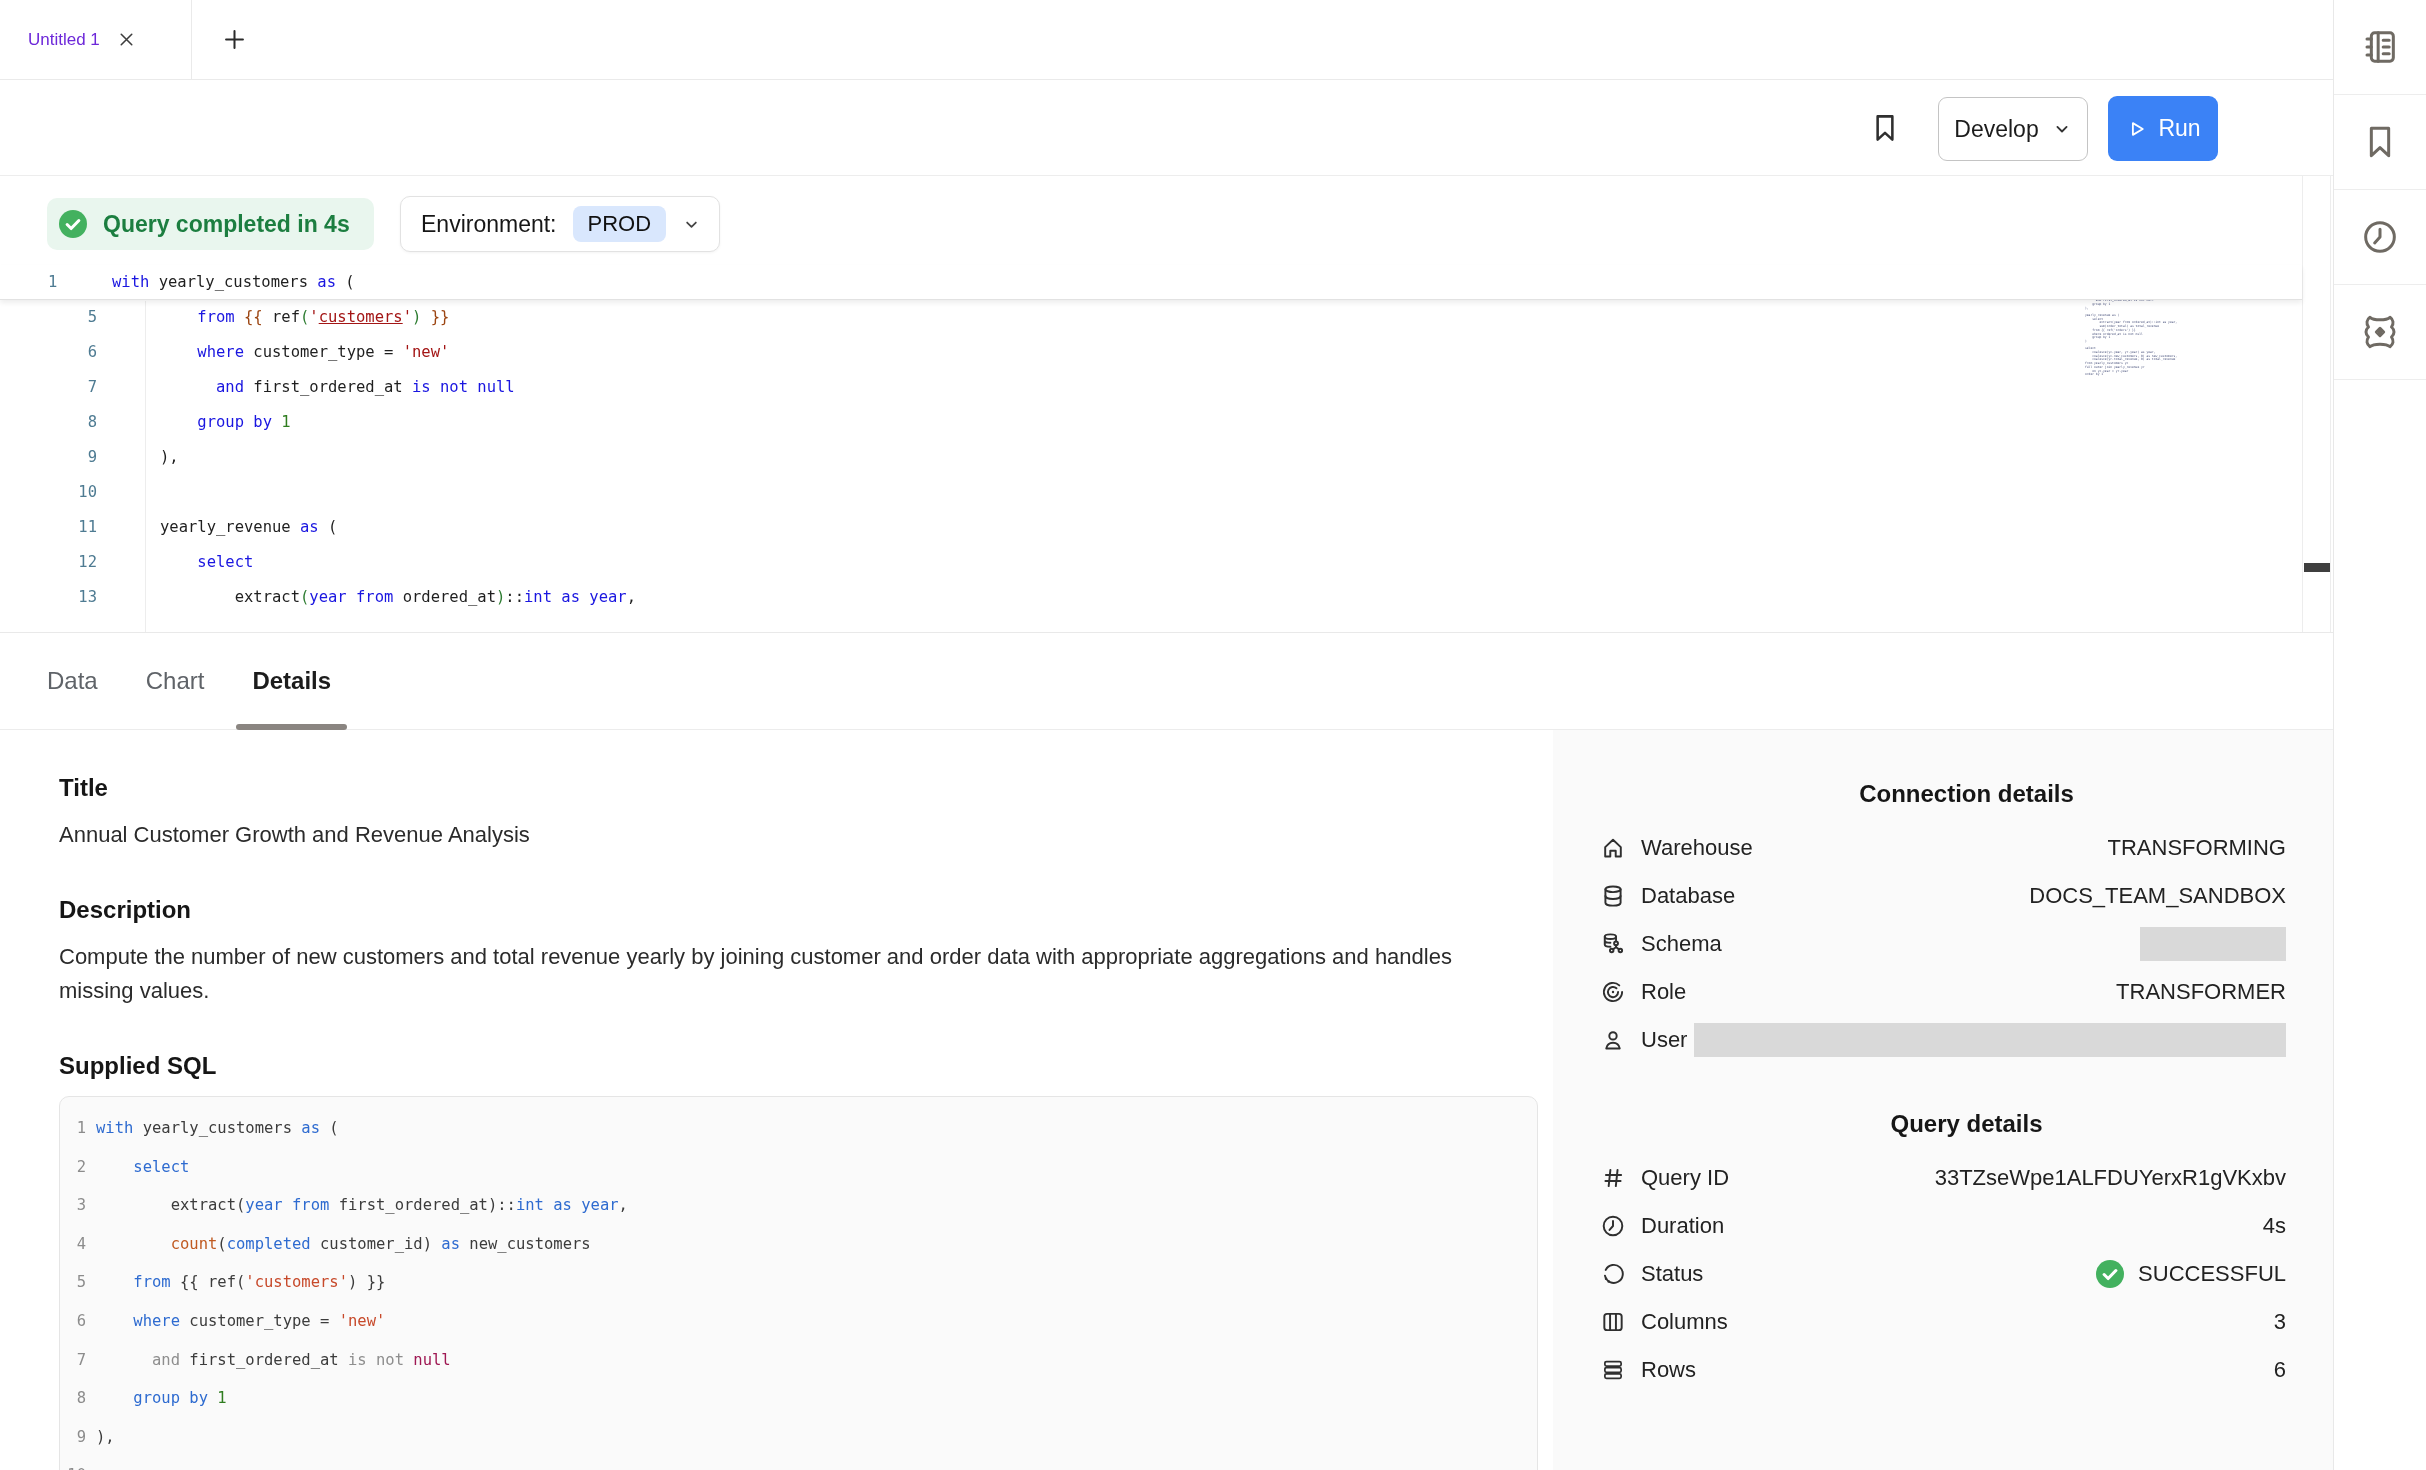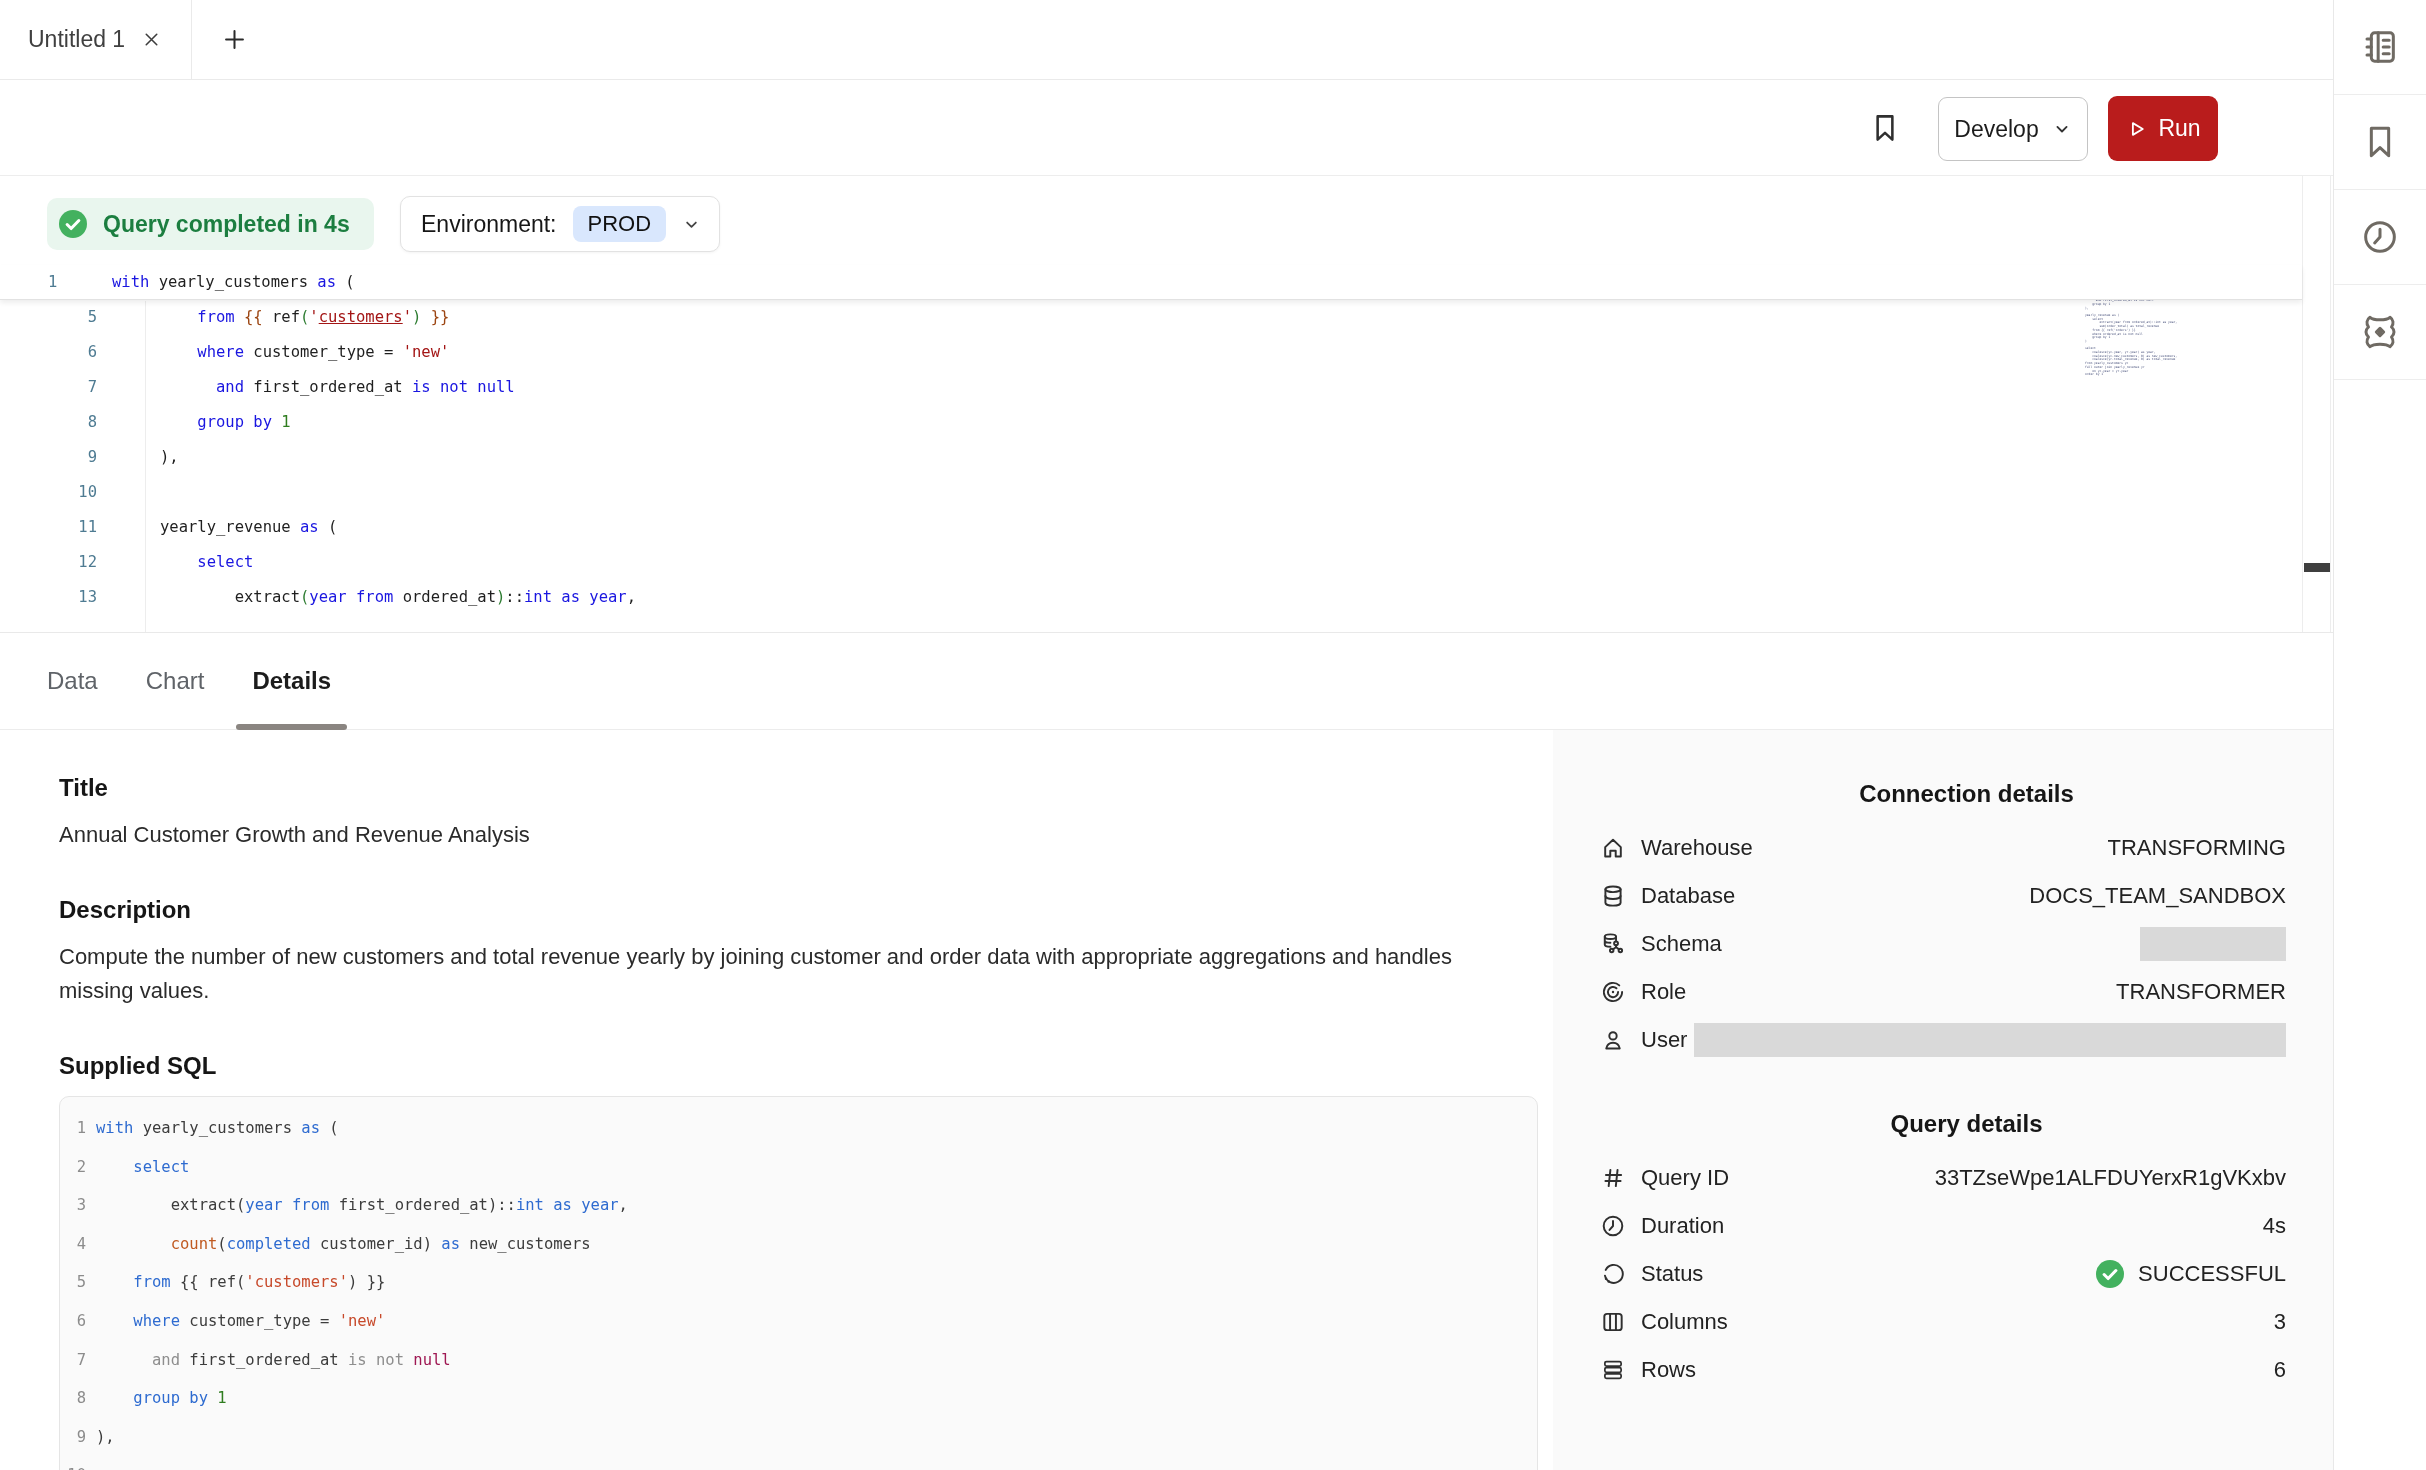--- a/index.html
+++ b/index.html
@@ -9,34 +9,34 @@
 
   
   .sidebar { position:absolute; right:0; top:0; width:93px; height:100%; background:#fff; border-left:1px solid #e8e8e8; }
   .side-cell { height:95px; border-bottom:1px solid #ededed; display:flex; align-items:center; justify-content:center; color:#6f6a63; cursor:pointer; }
   .side-cell .icon40 { width:40px; height:40px; display:block; }
   .icon40 svg, .icon26 svg, .icon22 svg, .icon34 svg { width:100%; height:100%; display:block; }
 
   
   .tabbar { position:absolute; left:0; top:0; width:2333px; height:80px; border-bottom:1px solid #eaeaea; display:flex; align-items:stretch; background:#fff; }
   .file-tab { width:192px; border-right:1px solid #eaeaea; display:flex; align-items:center; padding:0 18px 0 28px; gap:16px; cursor:pointer; }
-  .file-tab-label { color:#404040; font-size:23px; white-space:nowrap; }
+  .file-tab-label { color:#6d28d9; font-size:17px; white-space:nowrap; }
   .tab-close { width:21px; height:21px; color:#3d3d3d; flex:none; }
   .tab-close svg { width:100%; height:100%; }
   .newtab-btn { margin-left:22px; align-self:center; width:40px; height:40px; display:flex; align-items:center; justify-content:center; color:#2b2b2b; background:none; border:none; cursor:pointer; }
   .newtab-btn svg { width:27px; height:27px; }
 
   
   .toolbar { position:absolute; left:0; top:80px; width:2333px; height:96px; border-bottom:1px solid #ededed; background:#fff; }
   .bookmark-btn { position:absolute; left:1860px; top:23px; width:50px; height:50px; display:flex; align-items:center; justify-content:center; color:#2f2f2f; background:none; border:none; cursor:pointer; }
   .bookmark-btn .icon34 { width:34px; height:34px; }
   .btn-develop { position:absolute; left:1938px; top:17px; width:150px; height:64px; border:1.5px solid #c4c4c4; border-radius:9px; background:#fff;
                  font-size:23px; color:#1c1c1c; display:flex; align-items:center; justify-content:center; gap:13px; cursor:pointer; font-family:inherit; }
   .btn-develop .icon22 { width:20px; height:20px; color:#333; }
-  .btn-run { position:absolute; left:2108px; top:16px; width:110px; height:65px; border:none; border-radius:9px; background:#b91c1c; color:#fff;
+  .btn-run { position:absolute; left:2108px; top:16px; width:110px; height:65px; border:none; border-radius:9px; background:#3b82f6; color:#fff;
              font-size:23px; display:flex; align-items:center; justify-content:center; gap:11px; cursor:pointer; font-family:inherit; }
   .btn-run .icon22 { width:22px; height:22px; color:#fff; }
 
   
   .statusrow { position:absolute; left:0; top:176px; width:2333px; height:89px; background:#fff; }
   .pill-success { position:absolute; left:47px; top:22px; height:52px; background:#e9f6ee; border-radius:10px;
                   display:flex; align-items:center; gap:14px; padding:0 24px 0 10px; color:#1c7e40; font-size:23px; font-weight:600; }
   .pill-success .icon32 { width:32px; height:32px; }
   .icon32 svg { width:100%; height:100%; display:block; }
   .envbox { position:absolute; left:400px; top:20px; height:56px; background:#fff; border:1px solid #e2e2e2; border-radius:10px;

